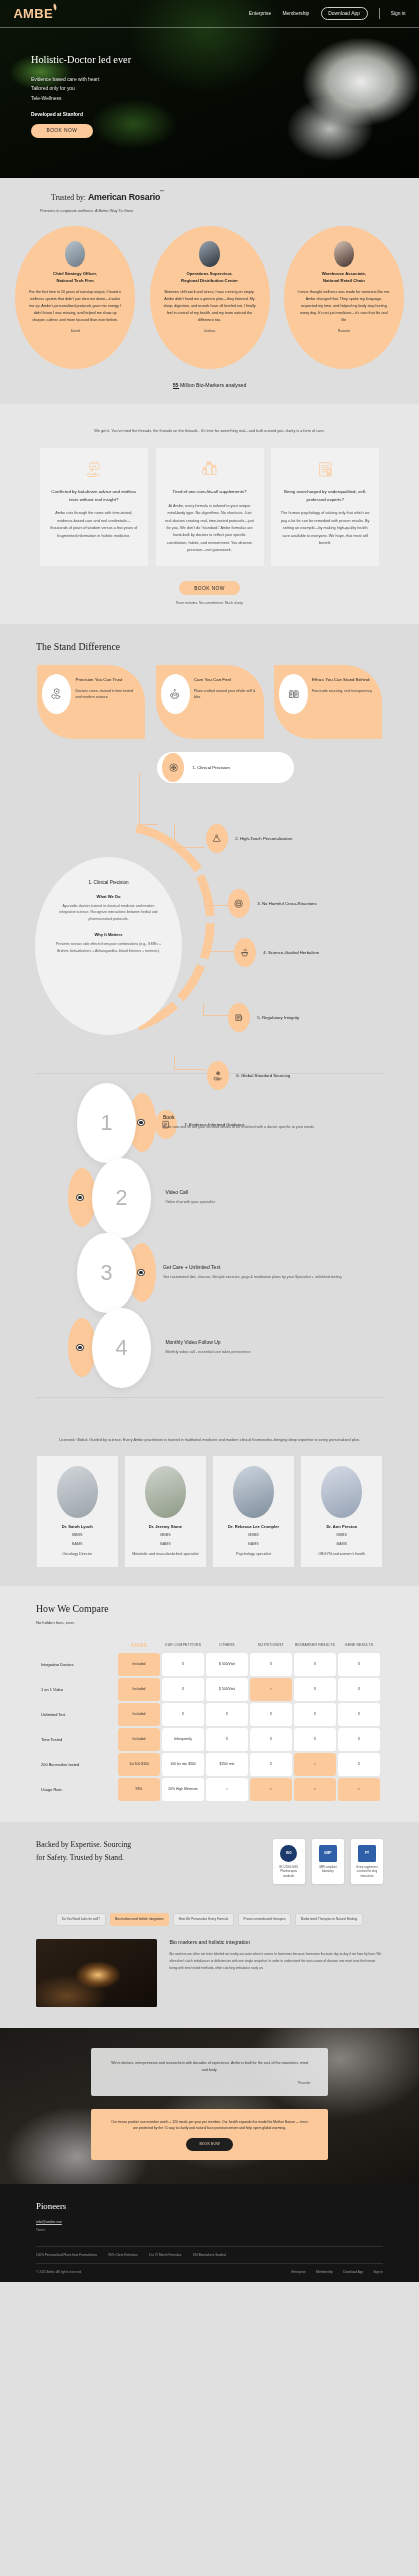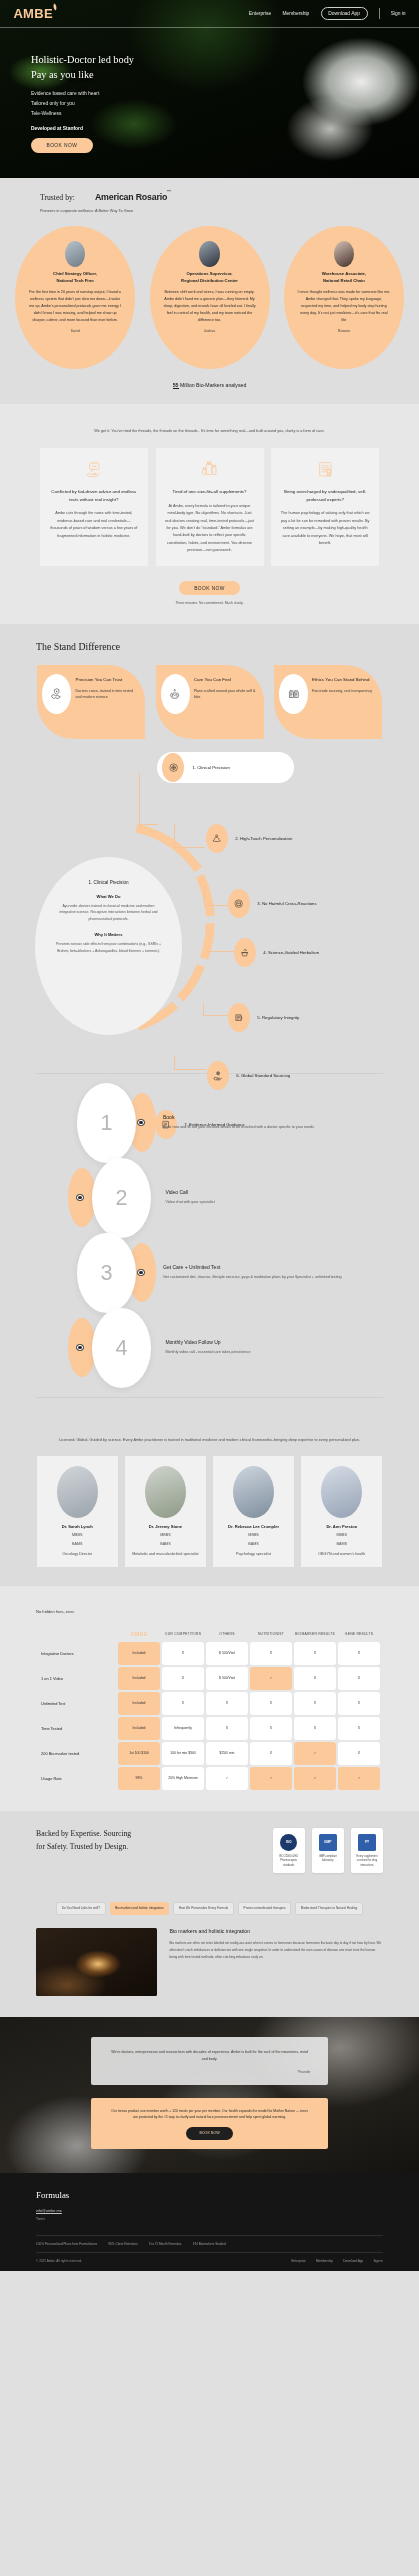--- a/index.html
+++ b/index.html
@@ -38,21 +38,21 @@
     text-shadow:0 0.5px 2.1px rgba(0,0,0,.7); }
   .hero-badge { margin-top:8.2px; color:#fff; font-size:4.9px; font-weight:700;
     text-shadow:0 0.5px 2.1px rgba(0,0,0,.8); }
   .btn-peach { display:inline-block; background:#fbc99a; color:#2b2b2b;
     border:none; border-radius:10.3px; padding:4.6px 15.5px; font-size:4.9px;
     letter-spacing:0.4px; cursor:pointer; font-family:"Liberation Sans",sans-serif; }
   .hero-btn { margin-top:7.2px; }
 
   
   .trusted { background:#dedede; padding:14.4px 0 16.5px; }
-  .trusted-head { padding-left:40px; display:flex; align-items:baseline; gap:20px; }
+  .trusted-head { padding-left:51px; display:flex; align-items:baseline; gap:2px; }
   .trusted-label { font-size:7.7px; }
   .brand { font-size:8.8px; font-weight:700; letter-spacing:-0.2px; position:relative; }
   .brand sup { font-size:4.1px; position:relative; top:-3.1px; }
   .trusted-note { padding-left:40px; margin-top:5.7px; font-size:3.9px; color:#4a4a4a; }
   .ovals { display:flex; justify-content:center; gap:14.4px; margin-top:13.4px; }
   .oval { width:120px; height:143px; background:#fbc99a; border-radius:50%;
     padding:14.4px 13.4px 0; text-align:center; }
   .oval-avatar { width:20.6px; height:26px; border-radius:50%; margin:0 auto 4.6px;
     background:linear-gradient(150deg,#b9c4cc,#6d7a86); overflow:hidden; position:relative; }
   .oval-avatar.a2 { background:linear-gradient(150deg,#9aa6b2,#2b3038); }
@@ -221,22 +221,21 @@
     <div class="nav-right">
       <span class="nav-link">Enterprise</span>
       <span class="nav-link">Membership</span>
       <span class="nav-pill">Download App</span>
       <span class="nav-sep"></span>
       <span class="nav-link">Sign in</span>
     </div>
   </div>
   <div class="hero-body">
     <div class="hero-h1 serif">
-      <div>Holistic-Doctor led body</div>
-      <div>Pay as you like</div>
+      <div>Holistic-Doctor led ever</div>
     </div>
     <div class="hero-sub">
       <div>Evidence based care with heart</div>
       <div>Tailored only for you</div>
       <div>Tele-Wellness</div>
     </div>
     <div class="hero-badge">Developed at Stanford</div>
     <div class="hero-btn">
       <button class="btn-peach">BOOK NOW</button>
     </div>
@@ -572,20 +571,21 @@
       <div class="expert-photo p4"></div>
       <div class="expert-name">Dr. Ann Preston</div>
       <div class="expert-line">MBBS</div>
       <div class="expert-line">BAMS</div>
       <div class="expert-line">OBGYN and women’s health</div>
     </div>
   </div>
 </div>
 
 <div class="section-pad bg-e6">
+  <div class="h2-left serif">How We Compare</div>
   <div class="cmp-sub">No hidden fees, ever.</div>
   <table class="cmp">
     <thead>
       <tr>
         <th class="rowhead"></th>
         <th><span class="cmp-logo">AMBE</span></th>
         <th>OUR COMPETITORS</th>
         <th>OTHERS</th>
         <th>NUTRITIONIST</th>
         <th>BIOMARKER RESULTS</th>
@@ -648,21 +648,21 @@
           <td class="hl">✓</td>
         </tr>
       </tbody>
   </table>
 </div>
 
 <div class="bg-dd">
   <div class="certs-wrap">
     <div class="certs-title serif">
       <div>Backed by Expertise. Sourcing</div>
-      <div>for Safety. Trusted by Design.</div>
+      <div>for Safety. Trusted by Stand.</div>
     </div>
     <div class="certs">
       <div class="cert">
         <div class="cert-badge">ISO</div>
         <div class="cert-txt">ISO 22000 &amp; EU Pharmacopeia standards</div>
       </div>
       <div class="cert">
         <div class="cert-badge sq">GMP</div>
         <div class="cert-txt">GMP-compliant laboratory</div>
       </div>
@@ -697,21 +697,21 @@
   </div>
   <div class="cta-card">
     <div class="cta-text">Our tresso product use member worth + 120 meals per year per member. Our health expands the model for Mother Nature — trees are protected by the #1 way to clarify and natural face pronouncement and help spent global warming.</div>
     <div class="cta-btn">
       <button class="btn-dark">BOOK NOW</button>
     </div>
   </div>
 </div>
 
 <div class="footer">
-  <div class="f-title serif">Formulas</div>
+  <div class="f-title serif">Pioneers</div>
   <div class="f-mail">info@ambe.me</div>
   <div class="f-note">Terms</div>
   <div class="f-bar">
     <span>100% Personalized Plans from Formulations</span>
     <span>96% Client Retention</span>
     <span>3 to 72 Month Formulas</span>
     <span>194 Biomarkers Studied</span>
   </div>
   <div class="f-bottom">
     <span class="f-copy">© 2025 Ambe. All rights reserved.</span>

